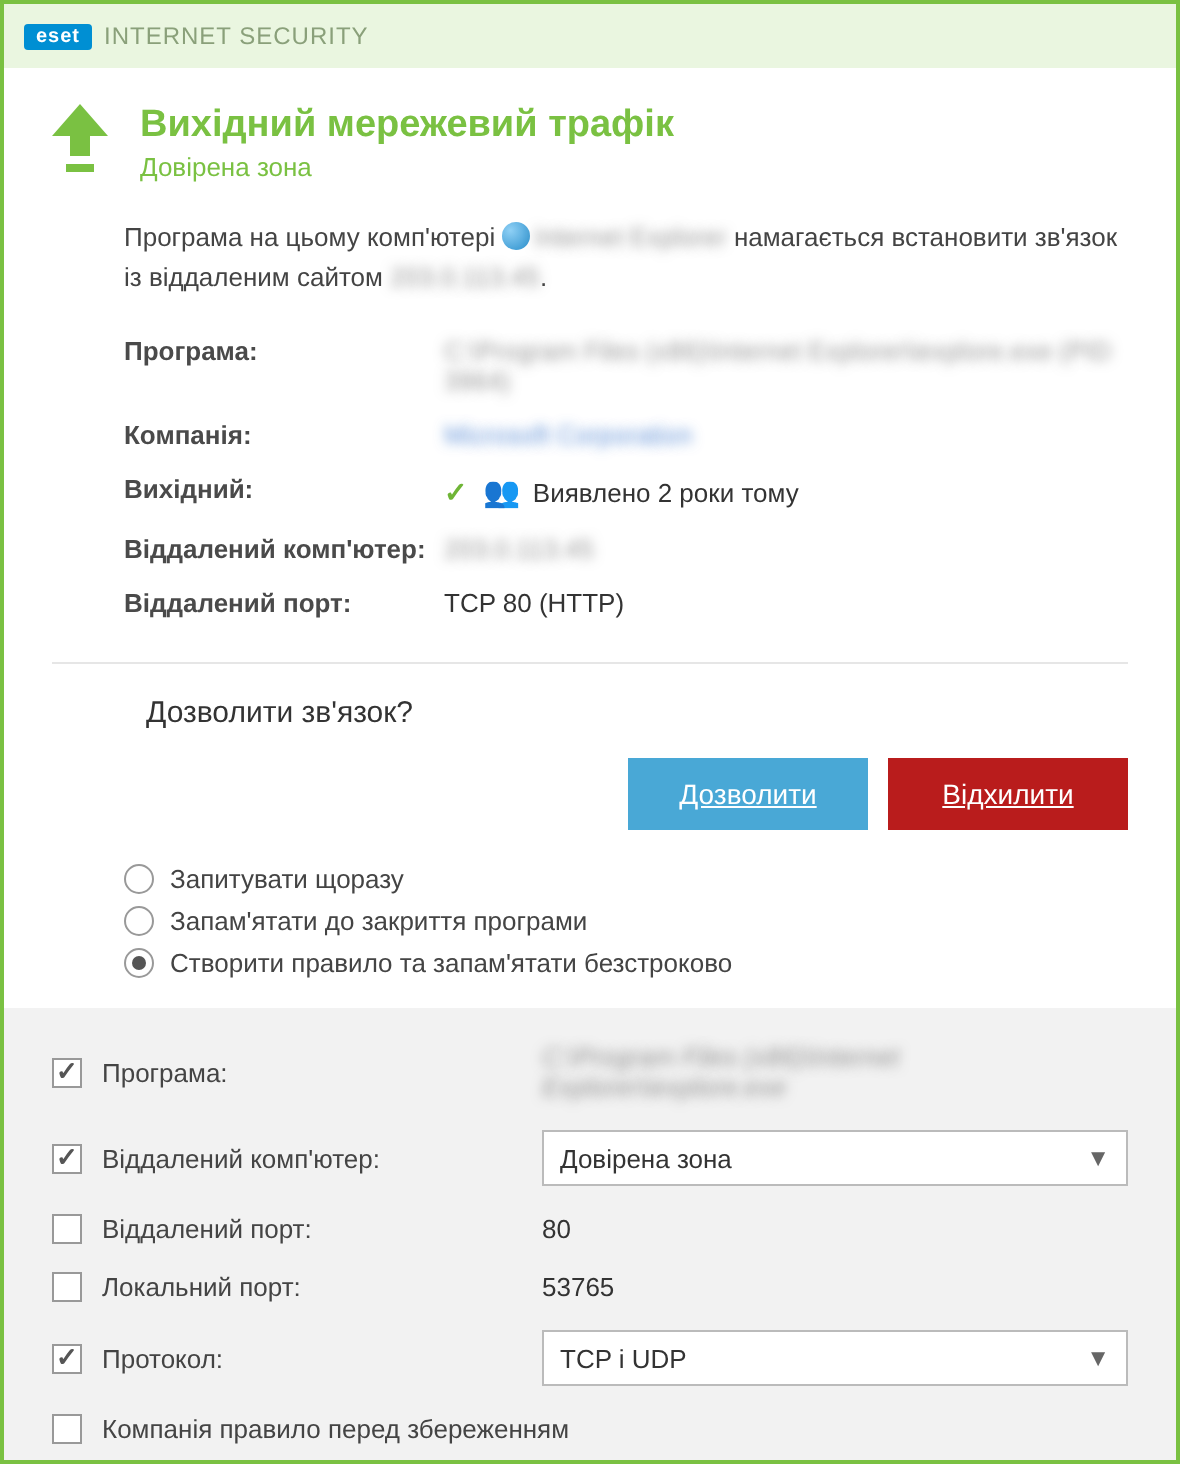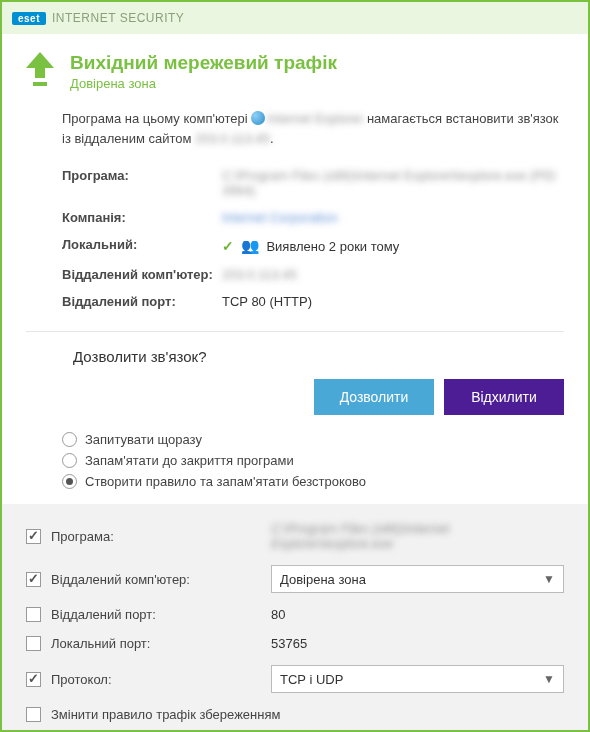--- a/index.html
+++ b/index.html
@@ -25,23 +25,23 @@
   .info-label { width: 160px; color: #4a4a4a; font-weight: 600; }
   .info-value { flex: 1; color: #333; }
   .info-value.blur { color: transparent; text-shadow: 0 0 6px rgba(80,80,80,0.6); }
   .info-value.link-blur { color: transparent; text-shadow: 0 0 6px rgba(30,100,200,0.7); }
   .rep { display: flex; align-items: center; gap: 8px; }
   .check { color: #6fb536; font-size: 14px; font-weight: bold; }
   .people { color: #6b7a8a; font-size: 15px; letter-spacing: -2px; }
   .divider { height: 1px; background: #e6e6e6; margin: 16px 0 10px -36px; }
   .question-h { color:#333; font-size:15px; padding: 6px 0 14px 0;}
   .btn-row { display: flex; justify-content: flex-end; gap: 10px; padding: 0 24px 14px 0; }
-  .btn { min-width: 120px; height: 36px; border: none; font-size: 14px; cursor: pointer; color: #fff; }
+  .btn { min-width: 120px; height: 36px; border: none; font-size: 14px; cursor: pointer; color: #fff; text-decoration: underline; }
   .btn-allow { background: #49a8d6; }
-  .btn-deny { background: #4c1d95; }
+  .btn-deny { background: #b91c1c; }
   .radios { padding: 0 24px 12px 60px; }
   .radio-line { display: flex; align-items: center; gap: 8px; padding: 3px 0; color: #444; }
   .radio { appearance: none; width: 15px; height: 15px; border: 1px solid #999; border-radius: 50%; position: relative; cursor: pointer; }
   .radio:checked::after { content: ""; position: absolute; left: 3px; top: 3px; width: 7px; height: 7px; background: #555; border-radius: 50%; }
   .rule-panel { background: #f2f2f2; padding: 10px 24px 12px 24px; }
   .rule-row { display: flex; align-items: center; padding: 7px 0; gap: 10px; }
   .chk { appearance: none; width: 15px; height: 15px; border: 1px solid #999; background: #fff; position: relative; cursor: pointer; flex-shrink: 0; }
   .chk:checked { background: #fff; }
   .chk:checked::after { content: "✓"; position: absolute; left: 1px; top: -2px; font-size: 13px; color: #555; font-weight: bold; }
   .rule-label { width: 210px; color: #444; }
@@ -80,24 +80,24 @@
         <span>Програма на цьому комп'ютері </span><span class="inline-icon"></span><span class="blur">Internet Explorer</span><span> намагається встановити зв'язок із віддаленим сайтом </span><span class="blur">203.0.113.45</span>.
       </p>
 
       <div class="info-table">
         <div class="info-row">
           <div class="info-label">Програма:</div>
           <div class="info-value blur">C:\Program Files (x86)\Internet Explorer\iexplore.exe (PID 3964)</div>
         </div>
         <div class="info-row">
           <div class="info-label">Компанія:</div>
-          <div class="info-value link-blur">Internet Corporation</div>
+          <div class="info-value link-blur">Microsoft Corporation</div>
         </div>
         <div class="info-row">
-          <div class="info-label">Локальний:</div>
+          <div class="info-label">Вихідний:</div>
           <div class="info-value rep">
             <span class="check">✓</span>
             <span class="people">👥</span>
             <span>Виявлено 2 роки тому</span>
           </div>
         </div>
         <div class="info-row">
           <div class="info-label">Віддалений комп'ютер:</div>
           <div class="info-value blur">203.0.113.45</div>
         </div>
@@ -161,18 +161,18 @@
       <div class="rule-row">
         <input type="checkbox" class="chk" checked="" style="">
         <div class="rule-label">Протокол:</div>
         <div class="select">
           <span>TCP і UDP</span>
           <span class="chev">▼</span>
         </div>
       </div>
       <div class="rule-row">
         <input type="checkbox" class="chk" style="">
-        <div class="rule-label" style="width:auto">Змінити правило трафік збереженням</div>
+        <div class="rule-label" style="width:auto">Компанія правило перед збереженням</div>
       </div>
     </div>
 
   </div>
 </div>
 
 </body></html>

